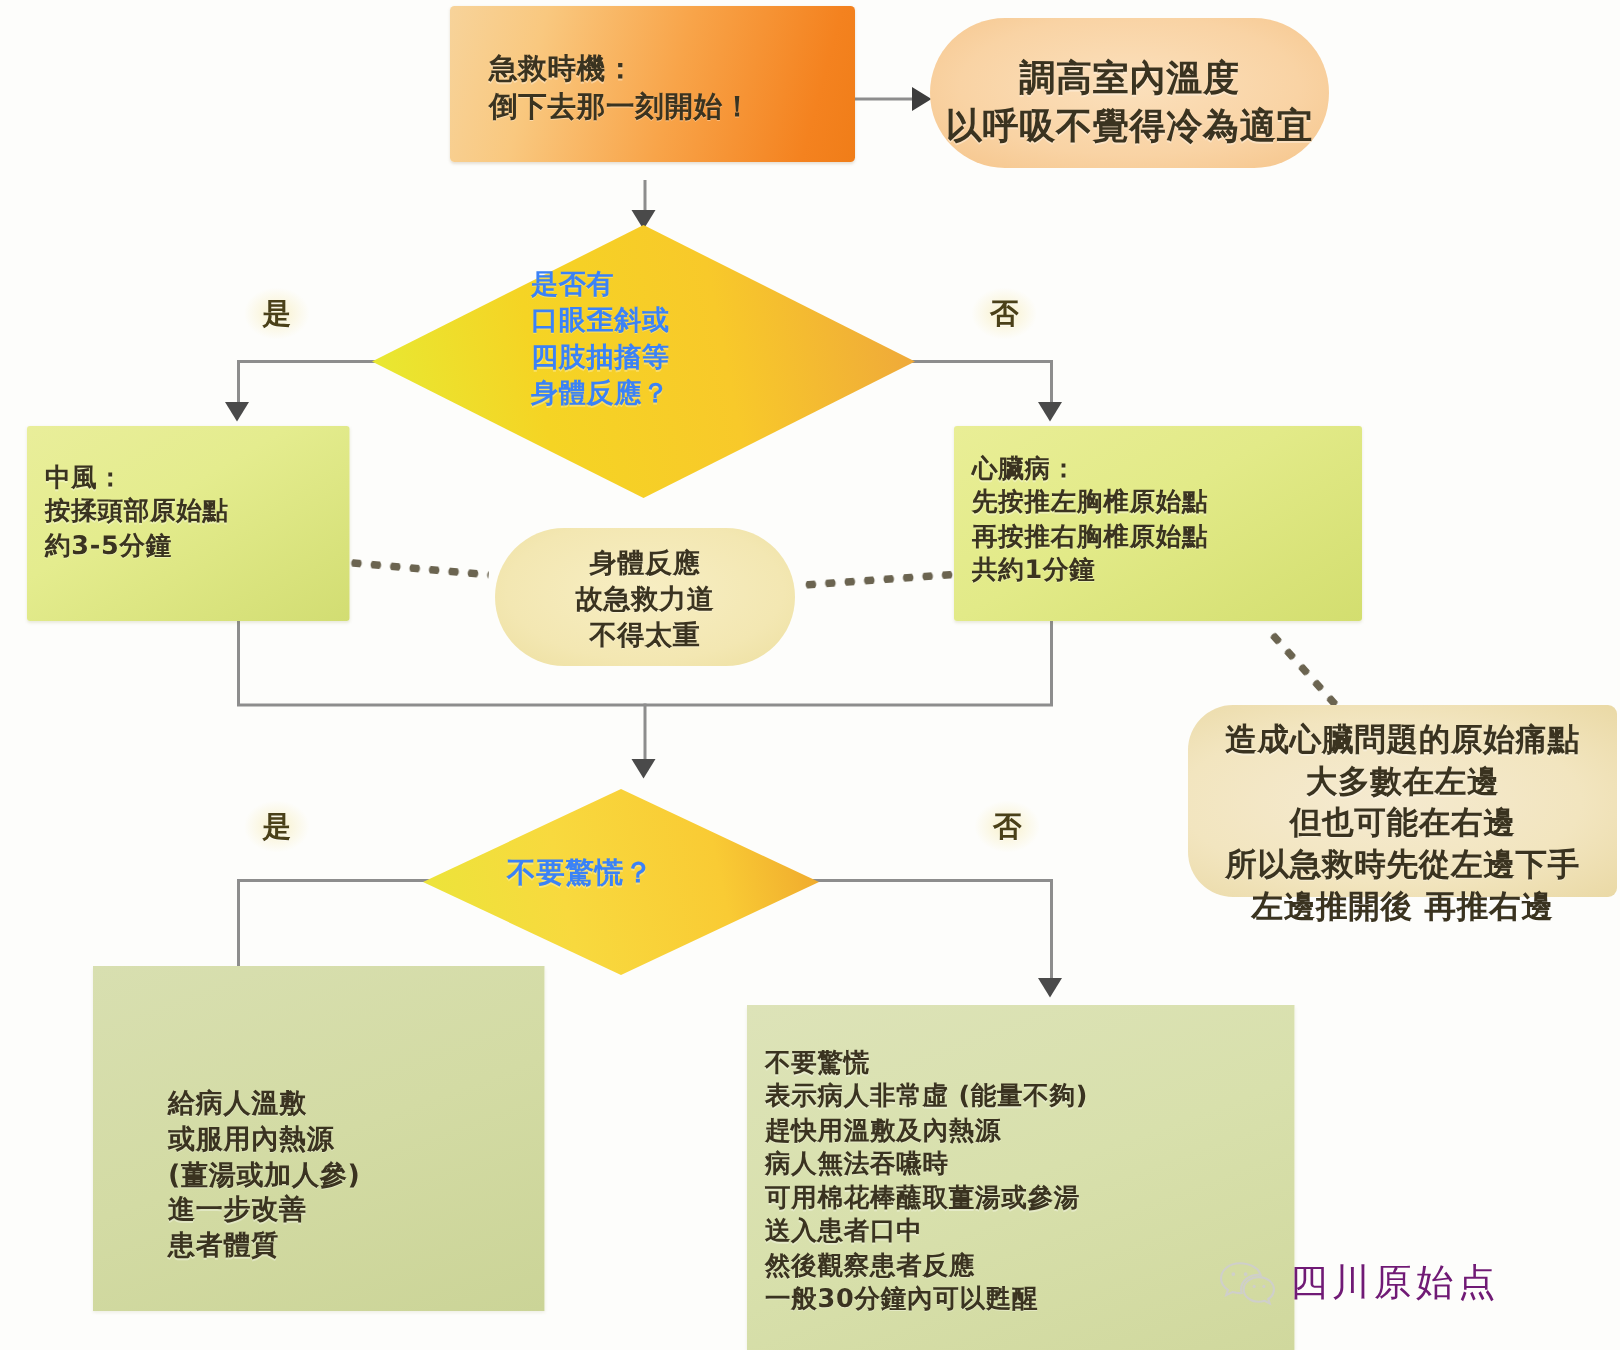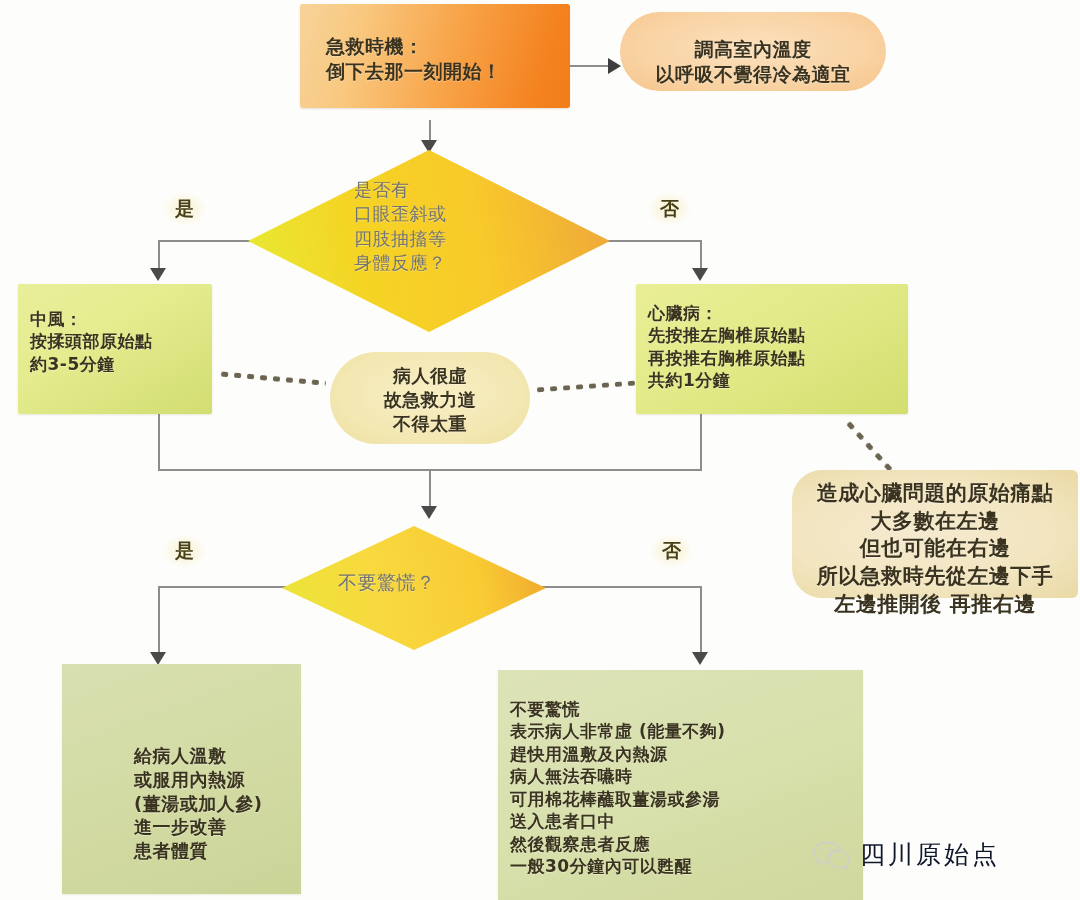--- a/index.html
+++ b/index.html
@@ -33,49 +33,49 @@
     left: 300px; top: 4px; width: 270px; height: 104px;
     background: linear-gradient(105deg, #f7d39a 0%, #f9c87f 22%, #f8a449 55%, #f4821f 88%, #f07d18 100%);
     border-radius: 3px;
     font-size: 19px;
     padding: 30px 0 0 26px;
     box-shadow: 0 1px 2px rgba(120,90,40,0.18);
   }
 
   
   .box-temp {
-    left: 620px; top: 12px; width: 266px; height: 79px;
+    left: 620px; top: 12px; width: 266px; height: 100px;
     background: radial-gradient(ellipse at 50% 45%, #fbe0bc 0%, #f9d3a4 60%, #f5c489 100%);
     border-radius: 52px;
-    font-size: 19px;
+    font-size: 24px;
     text-align: center;
     padding-top: 25px;
   }
 
   
   .diamond {
     position: absolute;
   }
   .diamond .label {
     position: absolute;
-    color: #737373;
-    font-weight: 400;
+    color: #3b82f6;
+    font-weight: 700;
     white-space: pre-line;
     line-height: 1.35;
     letter-spacing: 0.5px;
     text-shadow: 0 1px 0 rgba(255,255,255,0.3);
   }
   #diamond1 { left: 248px; top: 150px; width: 362px; height: 182px; }
   #diamond1 .label { left: 106px; top: 28px; font-size: 18px; }
   #diamond2 { left: 282px; top: 526px; width: 264px; height: 124px; }
   #diamond2 .label { left: 56px; top: 44px; font-size: 19px; }
 
   
   .box-stroke {
-    left: 18px; top: 284px; width: 194px; height: 130px;
+    left: 18px; top: 284px; width: 215px; height: 130px;
     background: linear-gradient(150deg, #e9ee9a 0%, #e4ec8e 40%, #d2dd72 100%);
     font-size: 17px;
     padding: 24px 0 0 12px;
     border-radius: 2px;
     box-shadow: 0 1px 2px rgba(120,120,50,0.15);
   }
   .box-heart {
     left: 636px; top: 284px; width: 272px; height: 130px;
     background: linear-gradient(150deg, #e9ee96 0%, #e2ea88 45%, #d3de6f 100%);
     font-size: 17px;
@@ -99,24 +99,24 @@
     left: 792px; top: 470px; width: 286px; height: 128px;
     background: radial-gradient(ellipse at 45% 50%, #f5ead0 0%, #f2e5bf 60%, #ead9a5 100%);
     border-radius: 30px 6px 6px 30px;
     font-size: 21px;
     text-align: center;
     padding-top: 10px;
   }
 
   
   .box-bl {
-    left: 62px; top: 664px; width: 239px; height: 230px;
+    left: 62px; top: 644px; width: 301px; height: 230px;
     background: linear-gradient(160deg, #d8dfb0 0%, #d3dba4 50%, #cbd497 100%);
     font-size: 18px;
-    padding: 80px 0 0 72px;
+    padding: 80px 0 0 50px;
     box-shadow: 0 1px 2px rgba(120,120,60,0.12);
   }
   .box-br {
     left: 498px; top: 670px; width: 365px; height: 230px;
     background: linear-gradient(160deg, #dde3b8 0%, #d8e0ac 50%, #d0d89d 100%);
     font-size: 17px;
     padding: 28px 0 0 12px;
     box-shadow: 0 1px 2px rgba(120,120,60,0.12);
   }
 
@@ -174,21 +174,21 @@
     transform-origin: 0 50%;
   }
 
   
   #watermark {
     position: absolute;
     left: 812px; top: 838px;
     display: flex;
     align-items: center;
     gap: 10px;
-    color: #0f172a;
+    color: #701a75;
     font-size: 25px;
     letter-spacing: 3px;
     font-weight: 400;
   }
   #wechat-icon { display: block; }
 </style>
 </head>
 <body>
 
 <div id="stage">
@@ -253,21 +253,21 @@
 
   <div class="node box-stroke">中風：
 按揉頭部原始點
 約3-5分鐘</div>
 
   <div class="node box-heart">心臟病：
 先按推左胸椎原始點
 再按推右胸椎原始點
 共約1分鐘</div>
 
-  <div class="node box-weak">病人很虛
+  <div class="node box-weak">身體反應
 故急救力道
 不得太重</div>
 
   <div class="node box-note">造成心臟問題的原始痛點
 大多數在左邊
 但也可能在右邊
 所以急救時先從左邊下手
 左邊推開後 再推右邊</div>
 
   <div class="diamond" id="diamond2">

